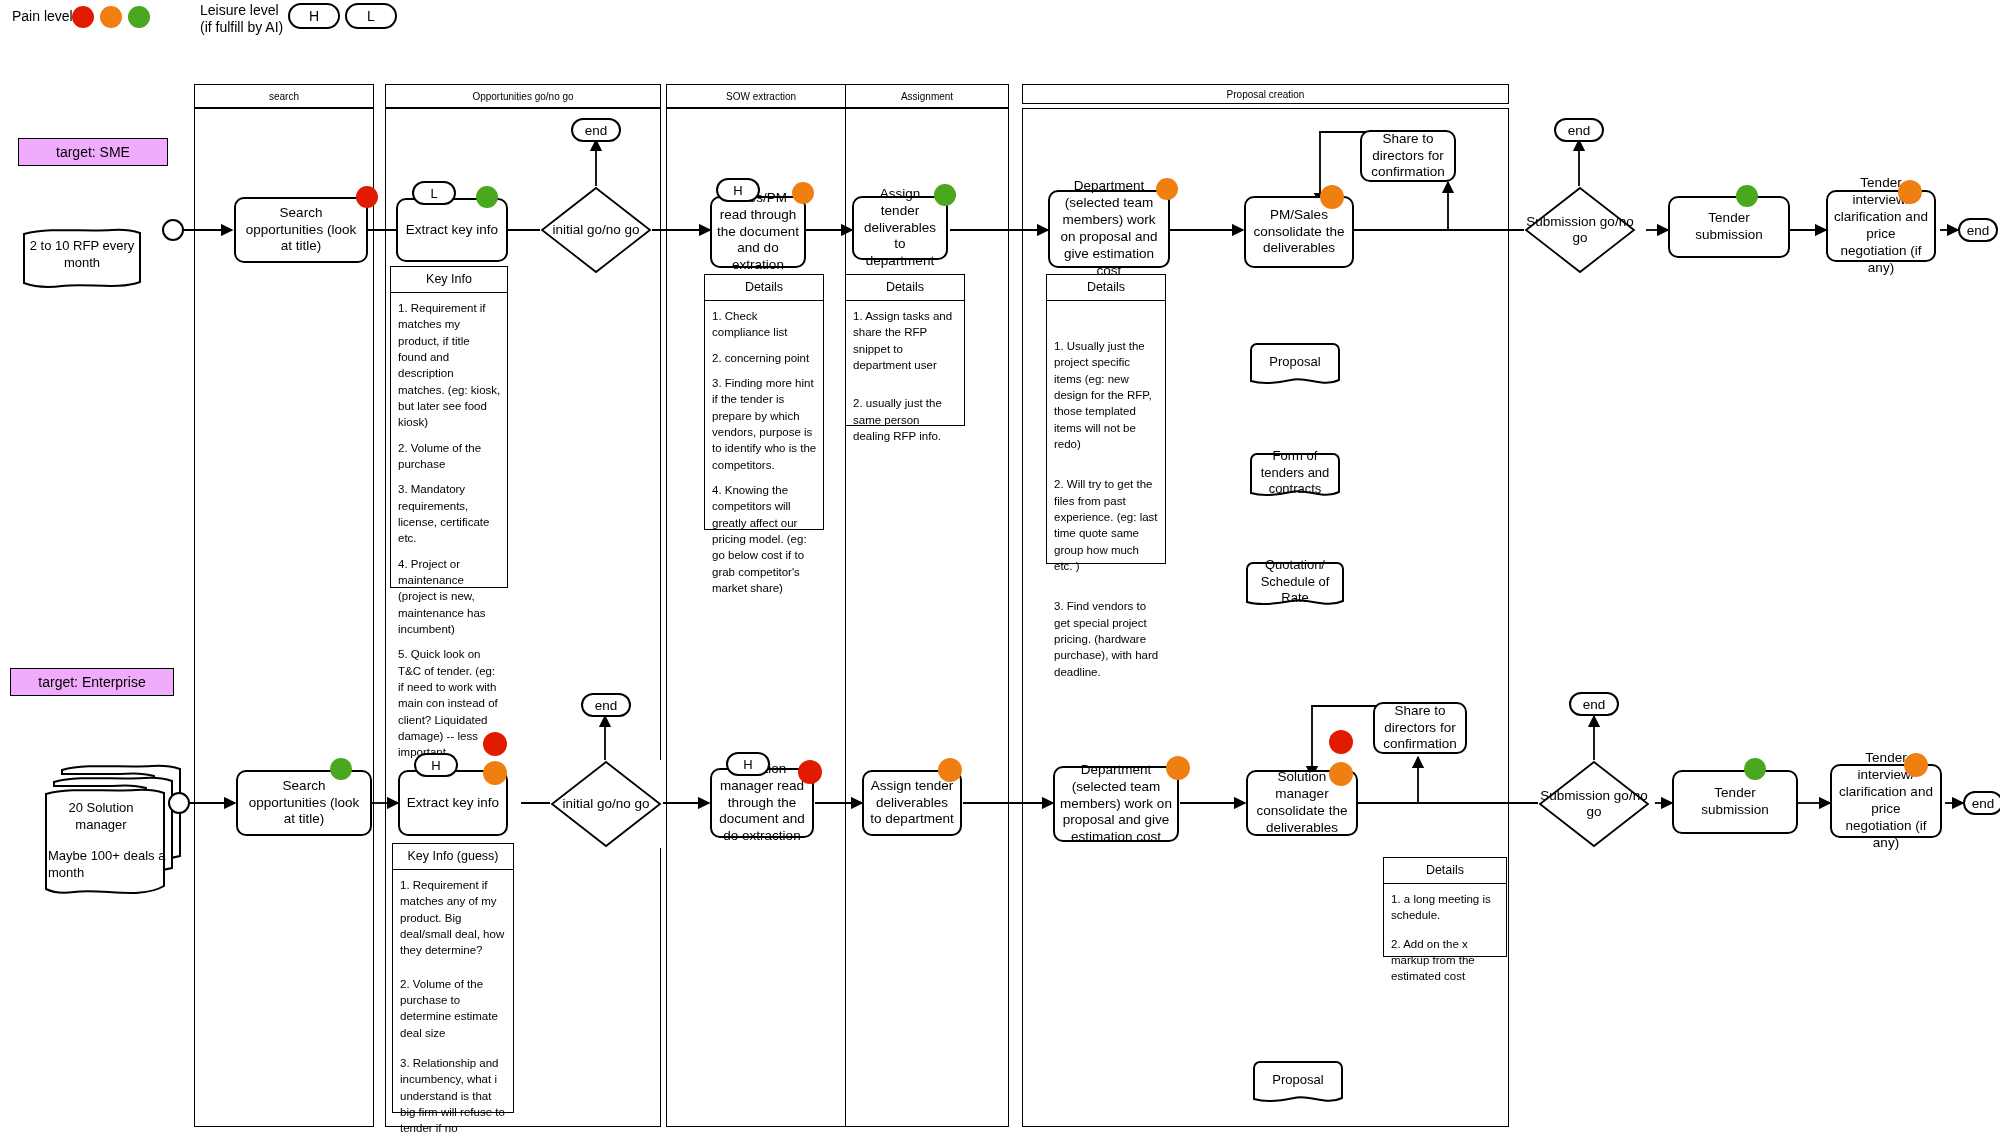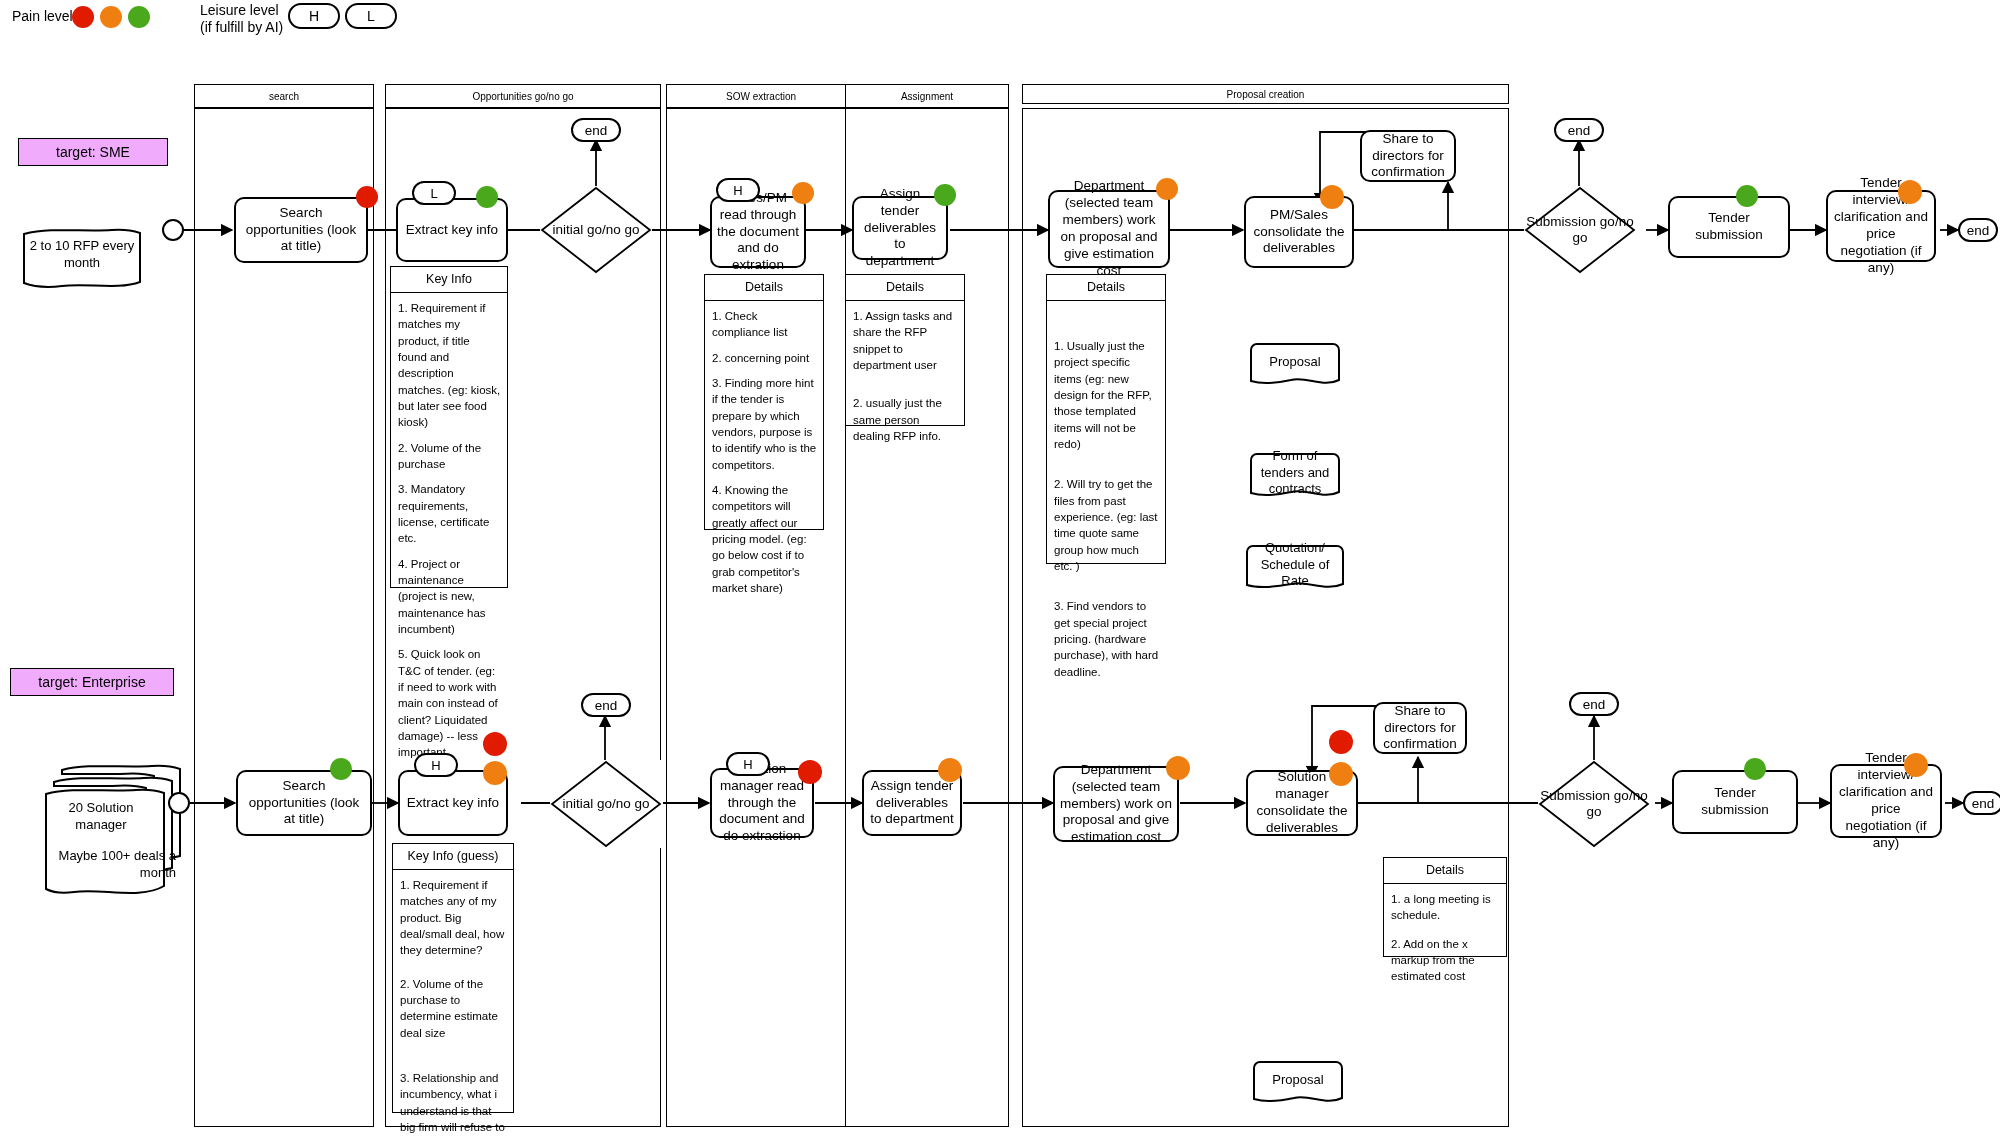--- a/index.html
+++ b/index.html
@@ -92,21 +92,21 @@
     <div class="doctext">2 to 10 RFP every month</div>
   </div>
 
   <div class="abs" style="left:40px;top:760px;width:150px;height:150px;">
     <svg width="150" height="150" viewBox="0 0 150 150" aria-hidden="true">
       <path d="M22,10 C48,3 82,8 112,6 C126,5 134,7 140,9 L140,96 C130,99 122,99 114,98 L114,16 C104,13 92,13 80,14 L22,14 Z" fill="#fff" stroke="#000" stroke-width="2"></path>
       <path d="M14,22 C40,15 74,20 104,18 C118,17 126,19 132,21 L132,108 C122,111 114,111 106,110 L106,28 C96,25 84,25 72,26 L14,26 Z" fill="#fff" stroke="#000" stroke-width="2"></path>
       <path d="M6,34 C32,27 66,32 96,30 C110,29 118,31 124,33 L124,126 C100,140 62,128 34,132 C20,134 12,132 6,129 Z" fill="#fff" stroke="#000" stroke-width="2"></path>
     </svg>
     <div class="abs" style="left:6px;top:40px;width:110px;text-align:center;font-size:13px;line-height:1.3;color:#000;">20 Solution manager</div>
-    <div class="abs" style="left:8px;top:88px;width:128px;text-align:right;font-size:13px;line-height:1.3;color:#000;">Maybe 100+ deals a month</div>
+    <div class="abs" style="left:8px;top:88px;width:128px;text-align:left;font-size:13px;line-height:1.3;color:#000;">Maybe 100+ deals a month</div>
   </div>
 
   <svg class="conn" width="2000" height="1139">
     <defs>
       <marker id="ah" viewBox="0 0 10 10" refX="9" refY="5" markerWidth="7" markerHeight="7" orient="auto-start-reverse">
         <path d="M 0 0 L 10 5 L 0 10 z" fill="#000"></path>
       </marker>
     </defs>
     <g stroke="#000" stroke-width="1.8" fill="none" marker-end="url(#ah)">
 
@@ -201,21 +201,21 @@
       <path d="M8,2 L84,2 A6,6 0 0 1 90,8 L90,38 C74,46 58,34 42,38 C28,41 12,42 2,39 L2,8 A6,6 0 0 1 8,2 Z" fill="#fff" stroke="#000" stroke-width="2"></path>
     </svg>
     <div class="doctext">Proposal</div>
   </div>
   <div class="abs docshape" style="left:1249px;top:344px;width:92px;height:48px;">
     <svg viewBox="0 0 92 48" preserveAspectRatio="none" aria-hidden="true">
       <path d="M8,2 L84,2 A6,6 0 0 1 90,8 L90,40 C74,48 58,36 42,40 C28,43 12,44 2,41 L2,8 A6,6 0 0 1 8,2 Z" fill="#fff" stroke="#000" stroke-width="2"></path>
     </svg>
     <div class="doctext">Form of tenders and contracts</div>
   </div>
-  <div class="abs docshape" style="left:1245px;top:388px;width:100px;height:48px;">
+  <div class="abs docshape" style="left:1245px;top:405px;width:100px;height:48px;">
     <svg viewBox="0 0 100 48" preserveAspectRatio="none" aria-hidden="true">
       <path d="M8,2 L92,2 A6,6 0 0 1 98,8 L98,40 C80,48 62,36 46,40 C30,43 12,44 2,41 L2,8 A6,6 0 0 1 8,2 Z" fill="#fff" stroke="#000" stroke-width="2"></path>
     </svg>
     <div class="doctext">Quotation/ Schedule of Rate</div>
   </div>
 
   <div class="abs card" style="left:390px;top:266px;width:118px;height:322px;">
     <div class="card-title">Key Info</div>
     <div class="card-body">
       <p>1. Requirement if matches my product, if title found and description matches. (eg: kiosk, but later see food kiosk)</p>
@@ -307,21 +307,21 @@
     <svg viewBox="0 0 92 46" preserveAspectRatio="none" aria-hidden="true">
       <path d="M8,2 L84,2 A6,6 0 0 1 90,8 L90,38 C74,46 58,34 42,38 C28,41 12,42 2,39 L2,8 A6,6 0 0 1 8,2 Z" fill="#fff" stroke="#000" stroke-width="2"></path>
     </svg>
     <div class="doctext">Proposal</div>
   </div>
 
   <div class="abs card" style="left:392px;top:843px;width:122px;height:270px;">
     <div class="card-title">Key Info (guess)</div>
     <div class="card-body">
       <p style="margin-bottom:17px">1. Requirement if matches any of my product. Big deal/small deal, how they determine?</p>
-      <p style="margin-bottom:29px">2. Volume of the purchase to determine estimate deal size</p>
+      <p style="margin-bottom:14px">2. Volume of the purchase to determine estimate deal size</p>
       <p>3. Relationship and incumbency, what i understand is that big firm will refuse to tender if no relationship/no talking about the deal before RFP opened</p>
     </div>
   </div>
 
   <div class="abs card" style="left:1383px;top:857px;width:124px;height:100px;">
     <div class="card-title">Details</div>
     <div class="card-body">
       <p style="margin-bottom:12px">1. a long meeting is schedule.</p>
       <p>2. Add on the x markup from the estimated cost</p>
     </div>

